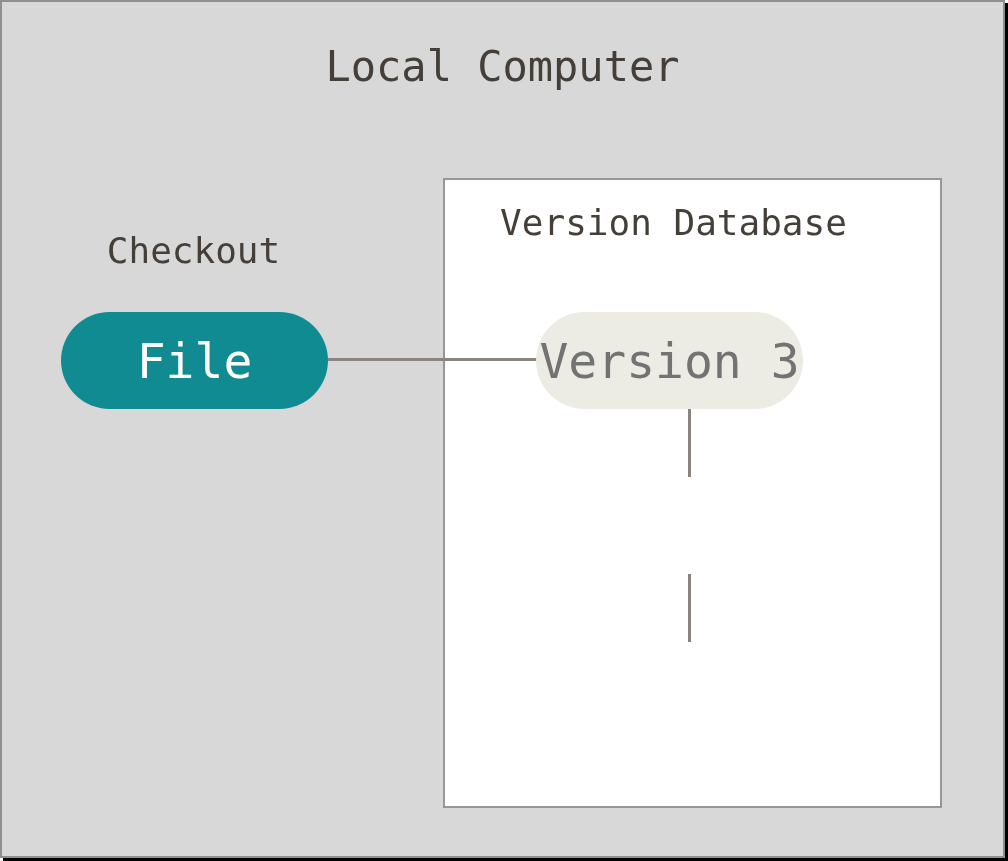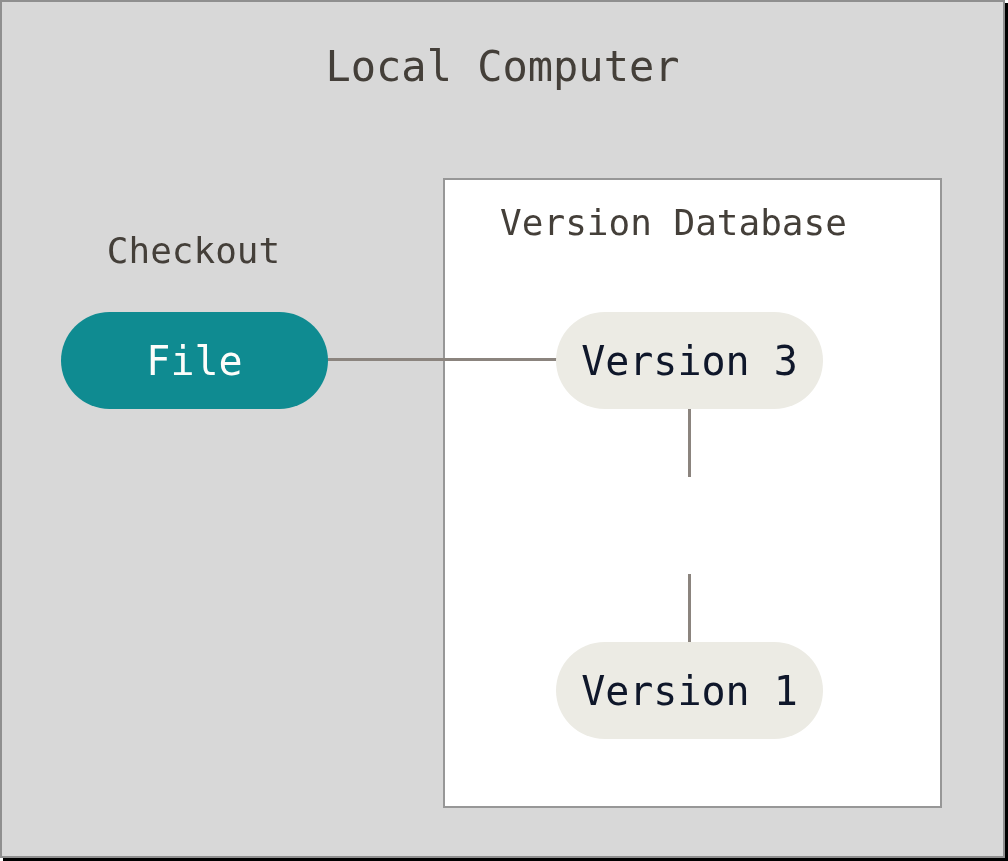--- a/index.html
+++ b/index.html
@@ -62,33 +62,33 @@
     width: 461px;
   }
   .pill {
     position: absolute;
     width: 267px;
     height: 97px;
     border-radius: 48.5px;
     display: flex;
     align-items: center;
     justify-content: center;
-    font-size: 40px;
+    font-size: 48px;
     white-space: pre;
   }
   .file-pill {
     left: 59px;
     top: 310px;
     background: #0f8b91;
     color: #fdfdfa;
   }
   .version-pill {
-    left: 554px;
+    left: 534px;
     background: #ecebe4;
-    color: #0f172a;
+    color: #737373;
   }
   .v3 { top: 310px; }
   .v2 { top: 475px; }
   .v1 { top: 640px; }
   .connector {
     position: absolute;
     background: #8b847e;
   }
   .conn-file-v3 {
     left: 325px;
@@ -126,15 +126,14 @@
 
   <div class="connector conn-v3-v2"></div>
 
   <div class="connector conn-v2-v1"></div>
 
   <div class="pill file-pill">File</div>
 
   <div class="pill version-pill v3">Version 3</div>
 
 
-  <div class="pill version-pill v1">Version 1</div>
 
 </div>
 
 </body></html>

